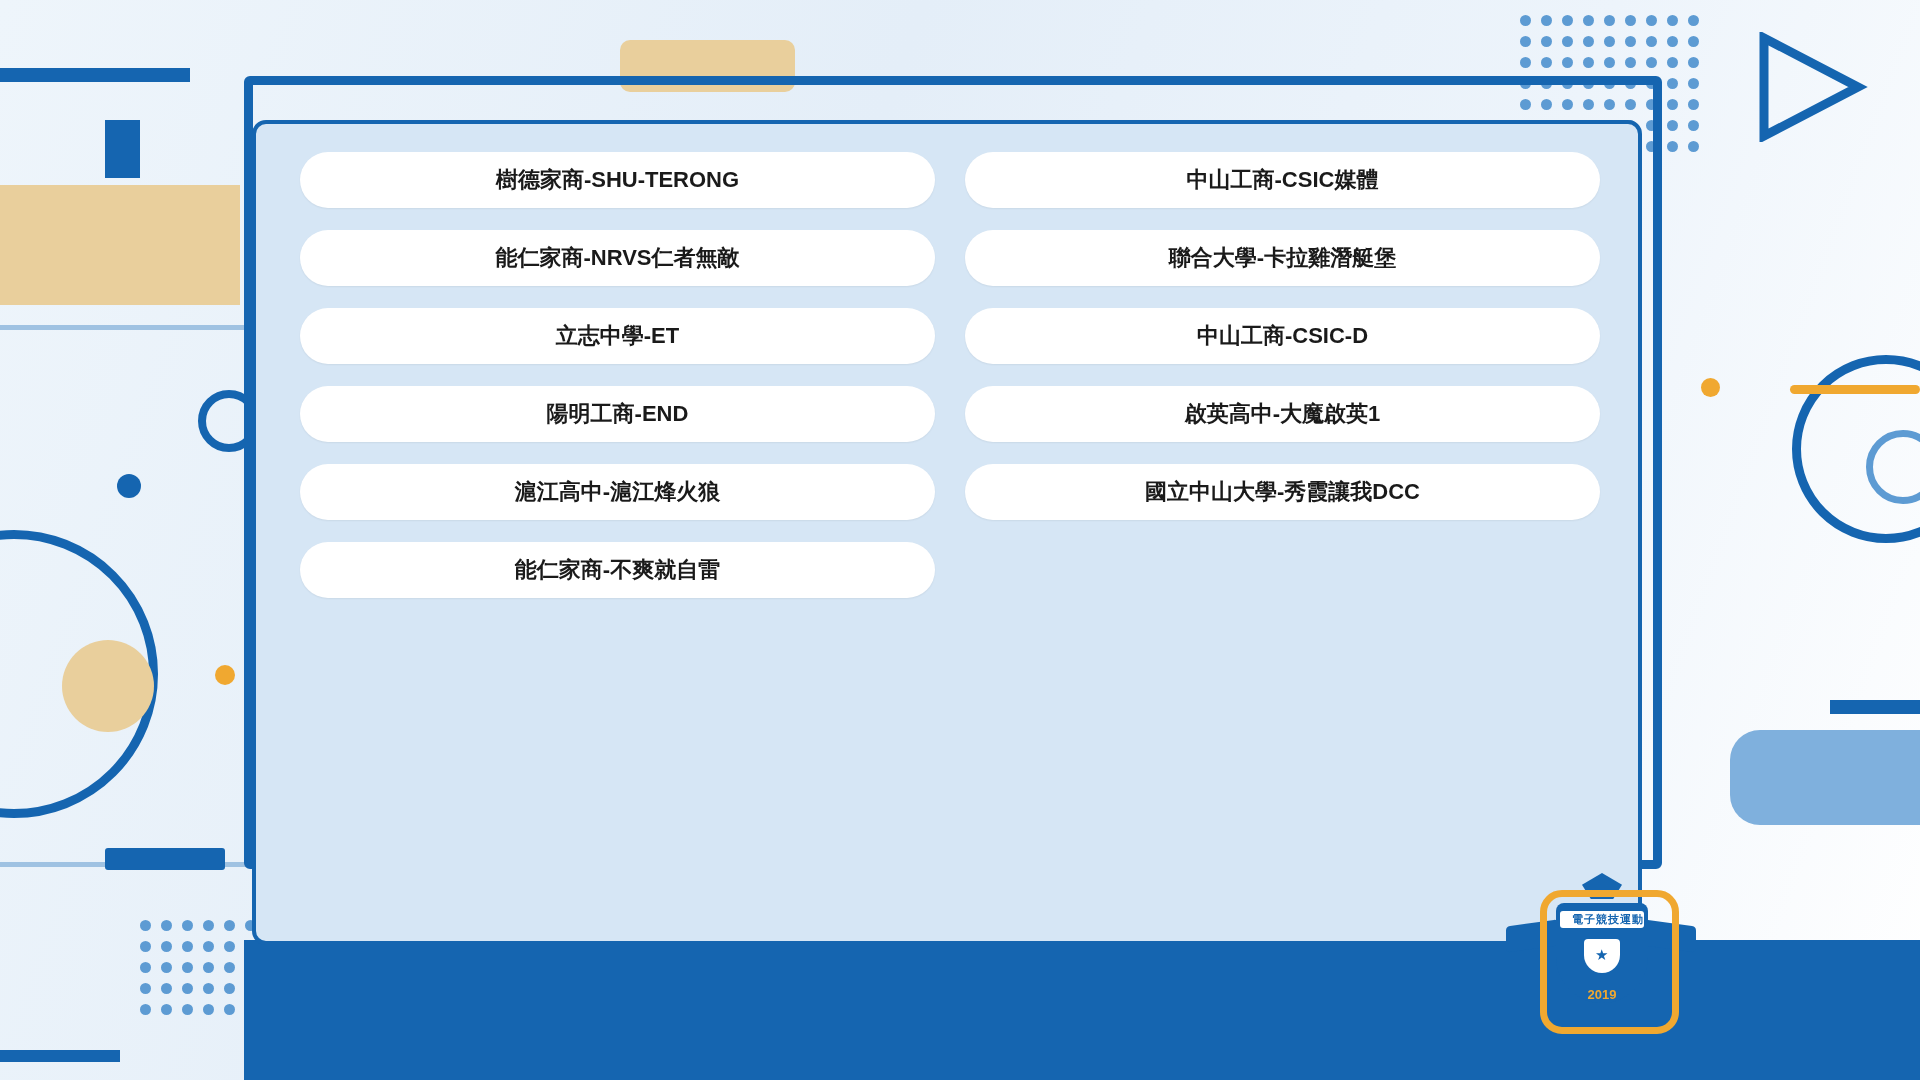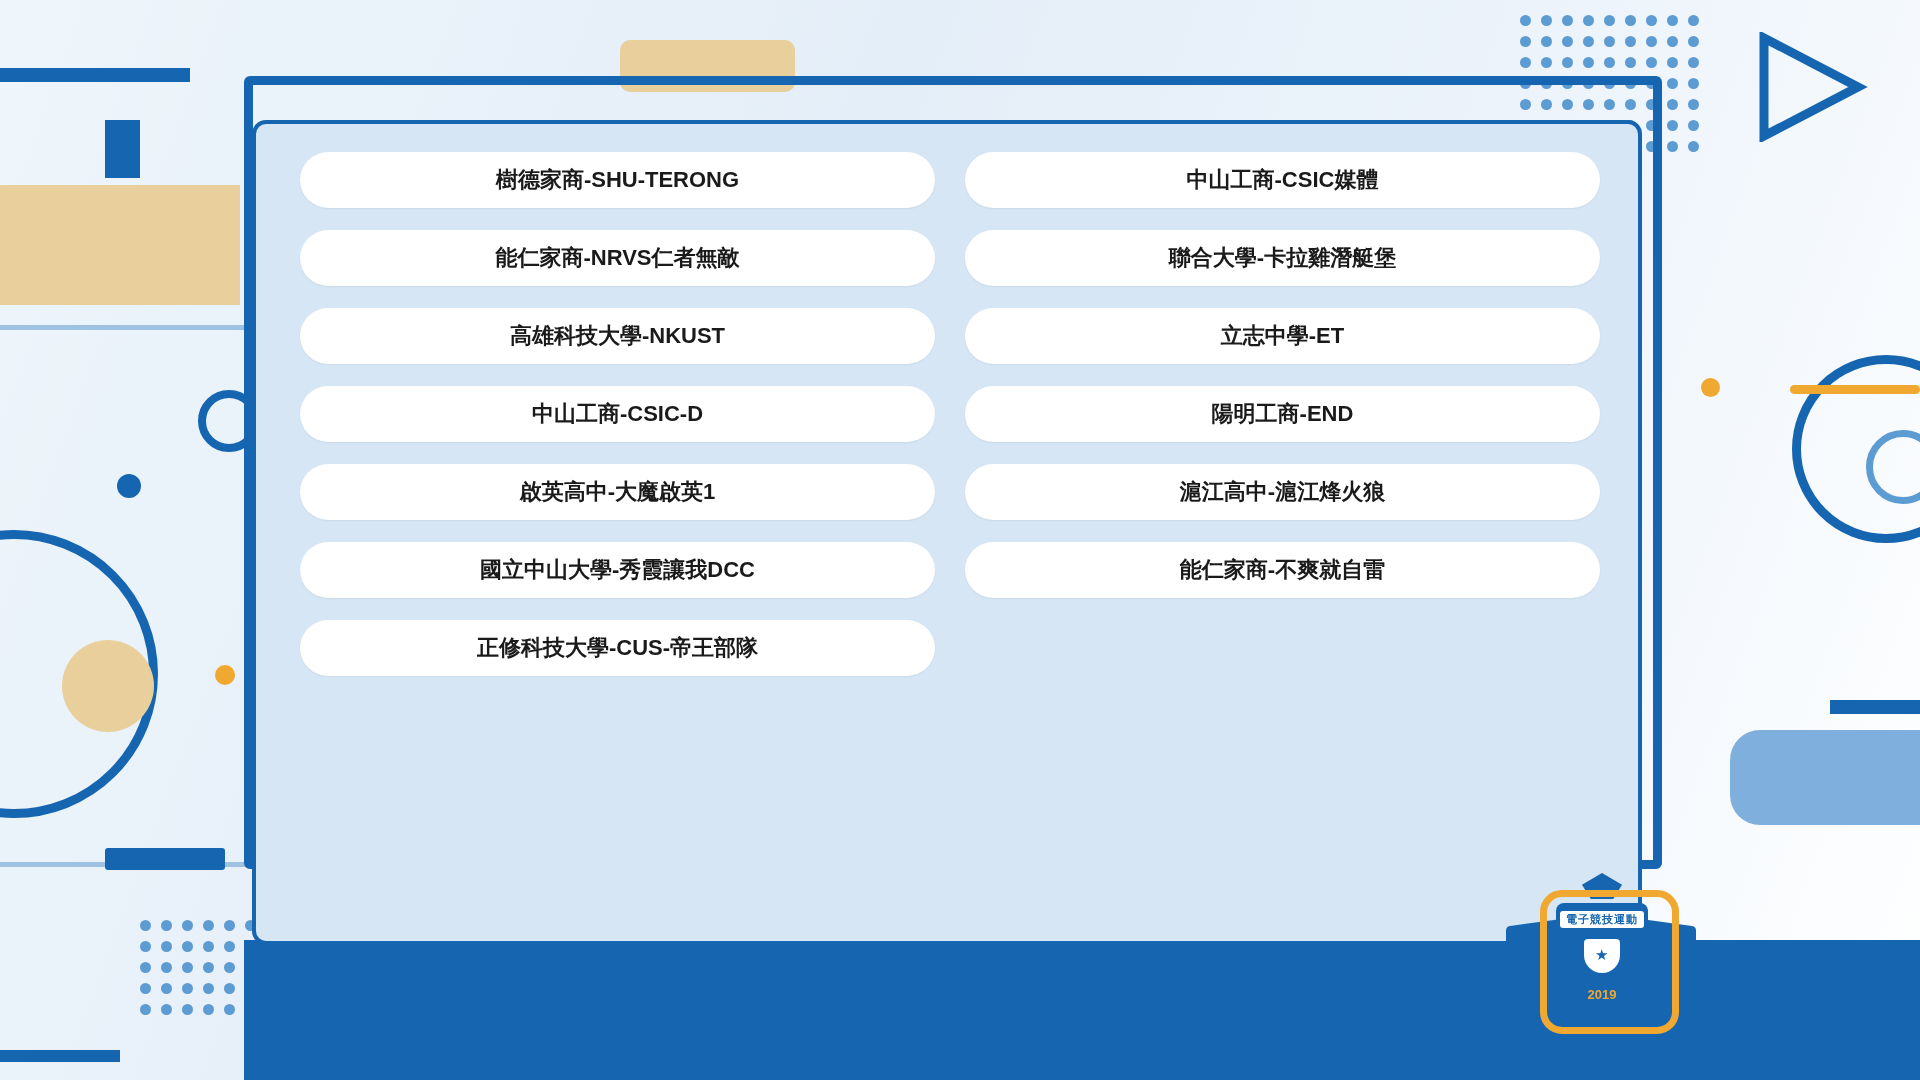--- a/index.html
+++ b/index.html
@@ -153,21 +153,21 @@
   }
   .badge-wing-l { left: -6px; transform: skewY(-8deg); }
   .badge-wing-r { left: 132px; transform: skewY(8deg); }
   .badge-top {
     position: absolute; left: 70px; top: 8px;
     width: 40px; height: 26px; background: #1565b0;
     clip-path: polygon(50% 0%, 100% 45%, 78% 100%, 22% 100%, 0% 45%);
   }
   .badge-label {
     position: absolute; left: 48px; top: 46px; width: 84px;
-    text-align: center; color: #1565b0; font-size: 11px; font-weight: bold;
+    text-align: right; color: #1565b0; font-size: 11px; font-weight: bold;
     letter-spacing: 1px;
     background: #ffffff; border-radius: 3px; padding: 1px 0;
   }
   .badge-cup {
     position: absolute; left: 72px; top: 74px; width: 36px; height: 34px;
     background: #ffffff; border-radius: 4px 4px 18px 18px;
   }
   .badge-star {
     position: absolute; left: 83px; top: 82px; color: #1565b0; font-size: 15px; line-height: 1;
   }
@@ -314,29 +314,27 @@
   <div class="deco frame-outline"></div>
   <div class="deco bottom-bar"></div>
 
 
   <div class="panel">
     <div class="grid" id="team-grid">
         <div class="team-pill">樹德家商-SHU-TERONG</div>
         <div class="team-pill">中山工商-CSIC媒體</div>
         <div class="team-pill">能仁家商-NRVS仁者無敵</div>
         <div class="team-pill">聯合大學-卡拉雞潛艇堡</div>
-        <div class="team-pill">高雄科技大學-NKUST</div>
         <div class="team-pill">立志中學-ET</div>
         <div class="team-pill">中山工商-CSIC-D</div>
         <div class="team-pill">陽明工商-END</div>
         <div class="team-pill">啟英高中-大魔啟英1</div>
         <div class="team-pill">滬江高中-滬江烽火狼</div>
         <div class="team-pill">國立中山大學-秀霞讓我DCC</div>
         <div class="team-pill">能仁家商-不爽就自雷</div>
-        <div class="team-pill">正修科技大學-CUS-帝王部隊</div>
       </div>
   </div>
 
   <div class="badge">
     <div class="badge-wing-l"></div>
     <div class="badge-wing-r"></div>
     <div class="badge-top"></div>
     <div class="badge-outer"></div>
     <div class="badge-shield"></div>
     <div class="badge-label">電子競技運動</div>

